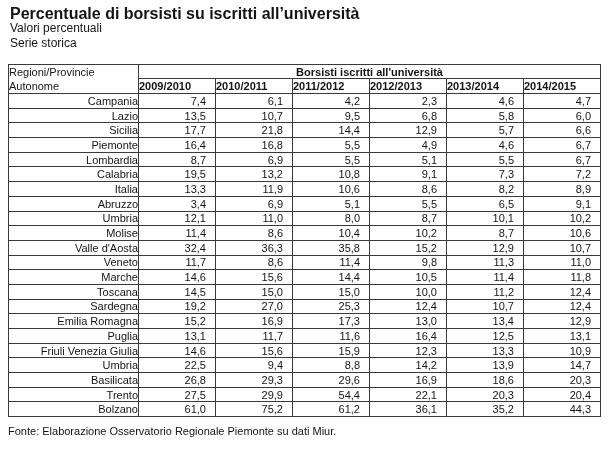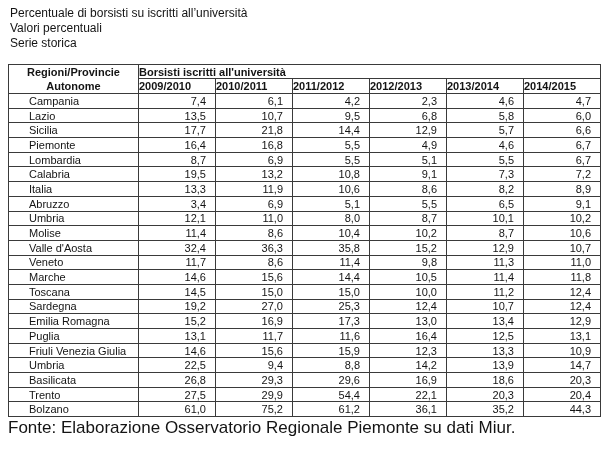--- a/index.html
+++ b/index.html
@@ -5,68 +5,68 @@
   * { margin: 0; padding: 0; box-sizing: border-box; }
   html, body {
     width: 608px; height: 460px;
     background: #ffffff;
     overflow: hidden;
     font-family: "Liberation Sans", sans-serif;
     color: #141414;
   }
   .page { padding: 6px 0 0 10px; }
   .title-block { line-height: 15px; }
-  .doc-title { font-size: 12px; font-weight: normal; }
+  .doc-title { font-size: 16px; font-weight: bold; }
   .doc-subtitle { font-size: 12px; font-weight: normal; }
 
   table.data-table {
     border-collapse: collapse;
     table-layout: fixed;
     width: 592px;
     margin-left: -2px;
     margin-top: 13px;
   }
   table.data-table th, table.data-table td {
     border: 1px solid #3a3a3a;
     font-size: 11px;
     overflow: hidden;
     white-space: nowrap;
   }
   th.region-head {
+    font-weight: normal;
+    text-align: left;
+    vertical-align: middle;
+    line-height: 14px;
+    font-size: 11px;
+  }
+  th.span-head {
     font-weight: bold;
     text-align: center;
-    vertical-align: middle;
-    line-height: 14px;
-    font-size: 11px;
-  }
-  th.span-head {
-    font-weight: bold;
-    text-align: left;
     height: 14px;
     font-size: 11px;
   }
   th.year-head {
     font-weight: bold;
     text-align: left;
     height: 15px;
     font-size: 11px;
   }
   td.region-cell {
-    text-align: left;
+    text-align: right;
     padding-left: 20px;
     height: 14.7px;
   }
   td.value-cell {
     text-align: right;
     padding-right: 9px;
     height: 14.7px;
   }
   .source-note {
-    font-size: 17px;
-    margin-top: 1px;
+    font-size: 11px;
+    margin-top: 8px;
     margin-left: -2px;
   }
 </style>
 </head>
 <body>
 
 <div class="page">
 
   <div class="title-block">
     <div class="doc-title">Percentuale di borsisti su iscritti all’università</div>

